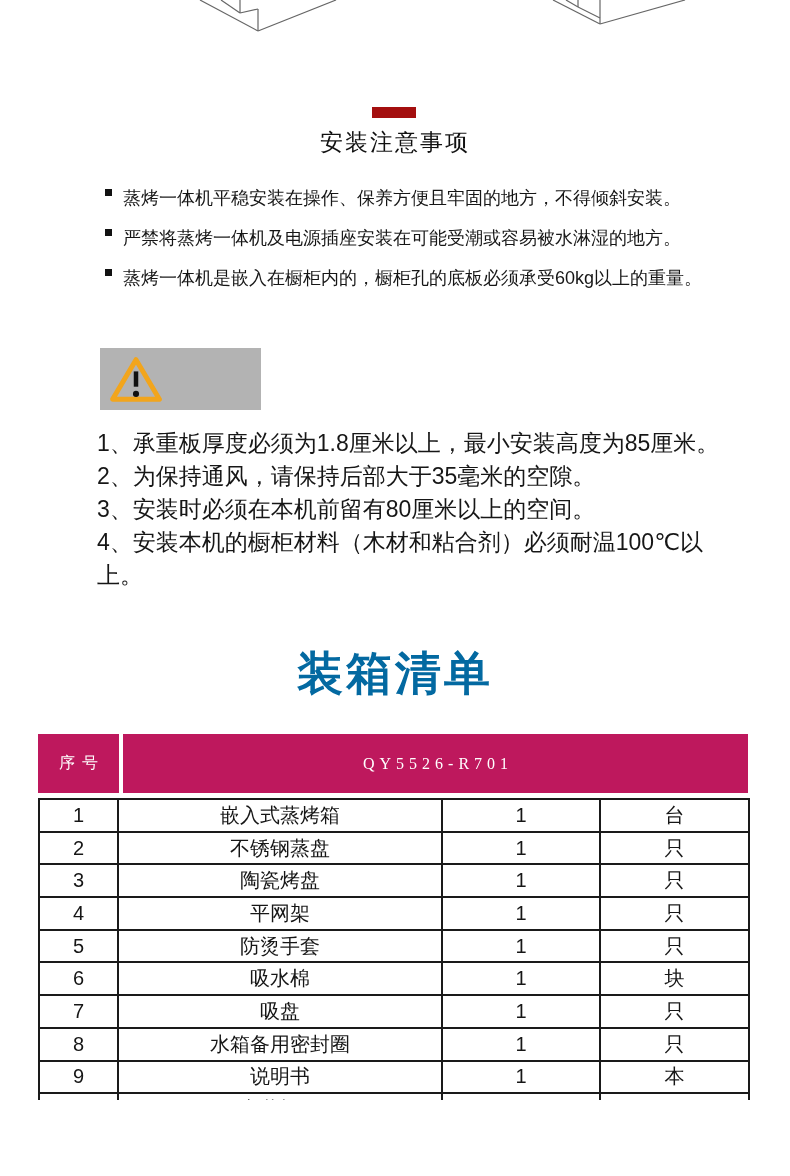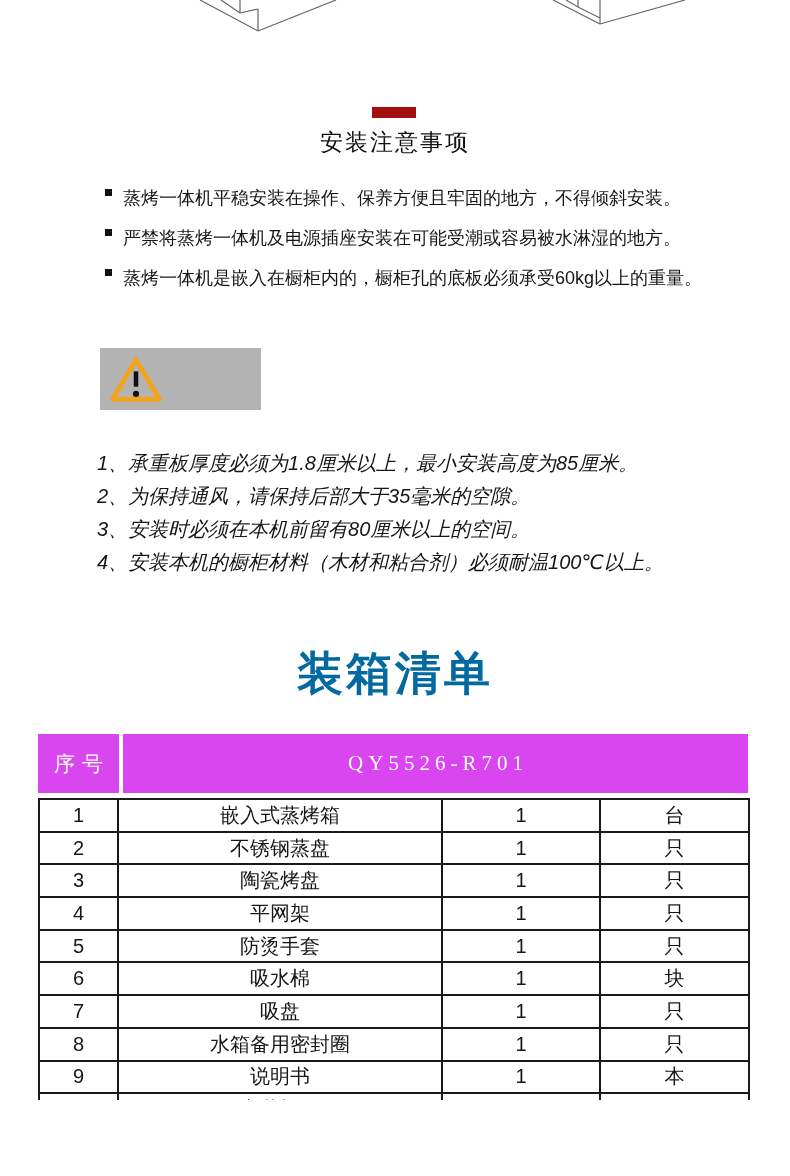--- a/index.html
+++ b/index.html
@@ -18,31 +18,31 @@
   .bullets{position:absolute;left:97px;top:172px;width:632px;margin:8px;padding:0;list-style:none;}
   .bullet{display:flex;margin-bottom:4px;font-size:18px;line-height:36px;color:#161616;}
   .sq{width:7px;height:7px;background:#111;margin:9px 11px 0 0;flex:none;}
   .btext{flex:1;}
   .caution{
     position:absolute;left:100px;top:348px;width:161px;height:62px;background:#b3b3b3;
     display:flex;align-items:center;
   }
   .caution svg{margin-left:9px;flex:none;}
   .caution-label{font-size:34px;font-weight:700;letter-spacing:13px;margin-left:11px;color:#101010;white-space:nowrap;}
-  .notes{position:absolute;left:97px;top:447px;width:640px;margin:0;padding:0;list-style:none;font-size:20px;color:#161616;font-style:italic;}
+  .notes{position:absolute;left:97px;top:427px;width:640px;margin:0;padding:0;list-style:none;font-size:23px;color:#161616;}
   .notes li{line-height:33px;}
   .packing-title{
     position:absolute;top:643px;left:0;width:100%;margin:0;text-align:center;
     font-size:46px;font-weight:900;letter-spacing:3px;color:#0369a1;
   }
   .ptable{position:absolute;left:38px;top:734px;width:710px;}
   .thead{display:flex;gap:4px;height:59px;margin-bottom:5px;}
   .th{
-    background:#d946ef;color:#fff;display:flex;align-items:center;justify-content:center;
-    font-family:"Liberation Serif","DejaVu Serif",serif;font-size:21px;letter-spacing:7px;text-indent:7px;
+    background:#be185d;color:#fff;display:flex;align-items:center;justify-content:center;
+    font-family:"Liberation Serif","DejaVu Serif",serif;font-size:16px;letter-spacing:7px;text-indent:7px;
   }
   .th1{width:81px;}
   .th2{width:320px;}
   .th3{flex:1;letter-spacing:5px;text-indent:5px;}
   table.tbody{width:710px;border-collapse:collapse;table-layout:fixed;}
   table.tbody td{
     border:2px solid #1a1a1a;text-align:center;vertical-align:middle;
     height:30.7px;padding:0;font-size:20px;color:#161616;
   }
 </style>

